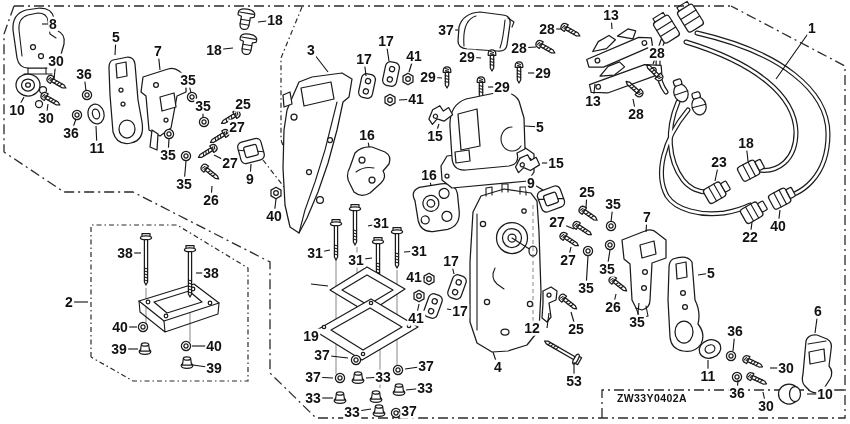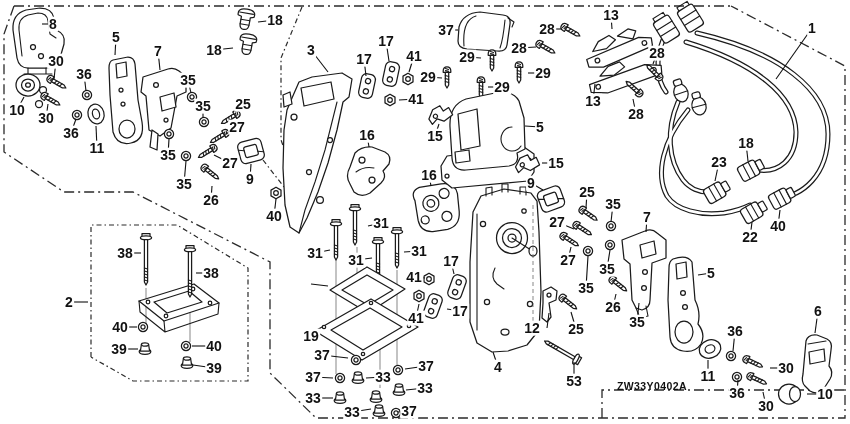--- a/index.html
+++ b/index.html
@@ -541,14 +541,14 @@
       <span class="callout" style="left: 825px; top: 394px;">10</span>
       <span class="callout" style="left: 69px; top: 302px;">2</span>
       <span class="callout" style="left: 125px; top: 253px;">38</span>
       <span class="callout" style="left: 211px; top: 273px;">38</span>
       <span class="callout" style="left: 120px; top: 327px;">40</span>
       <span class="callout" style="left: 119px; top: 349px;">39</span>
       <span class="callout" style="left: 214px; top: 346px;">40</span>
       <span class="callout" style="left: 214px; top: 368px;">39</span>
     </div>
 
-  <div class="code-label" style="left:617px;top:380px;">ZW33Y0402A</div>
+  <div class="code-label" style="left:617px;top:392px;">ZW33Y0402A</div>
 </div>
 
 </body></html>

